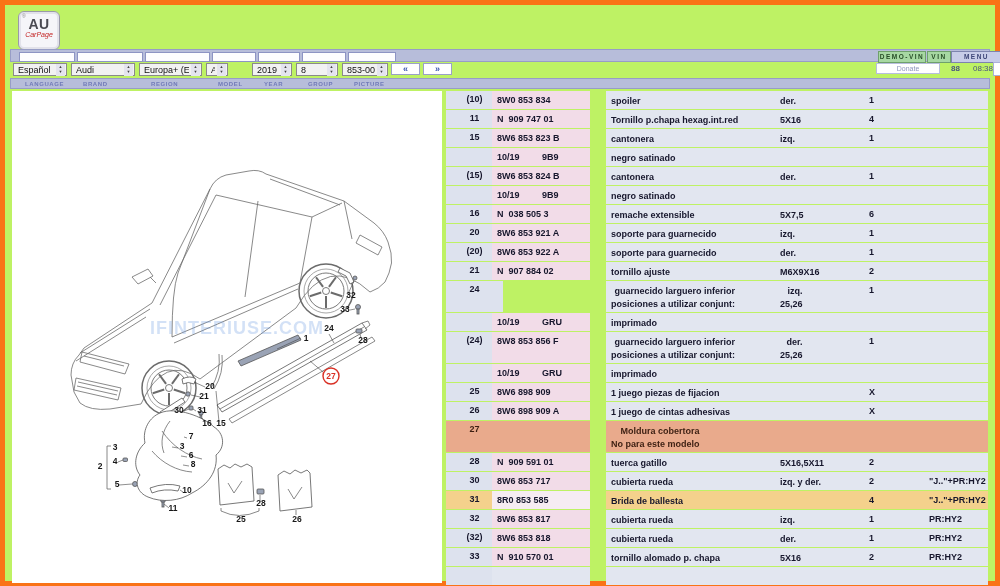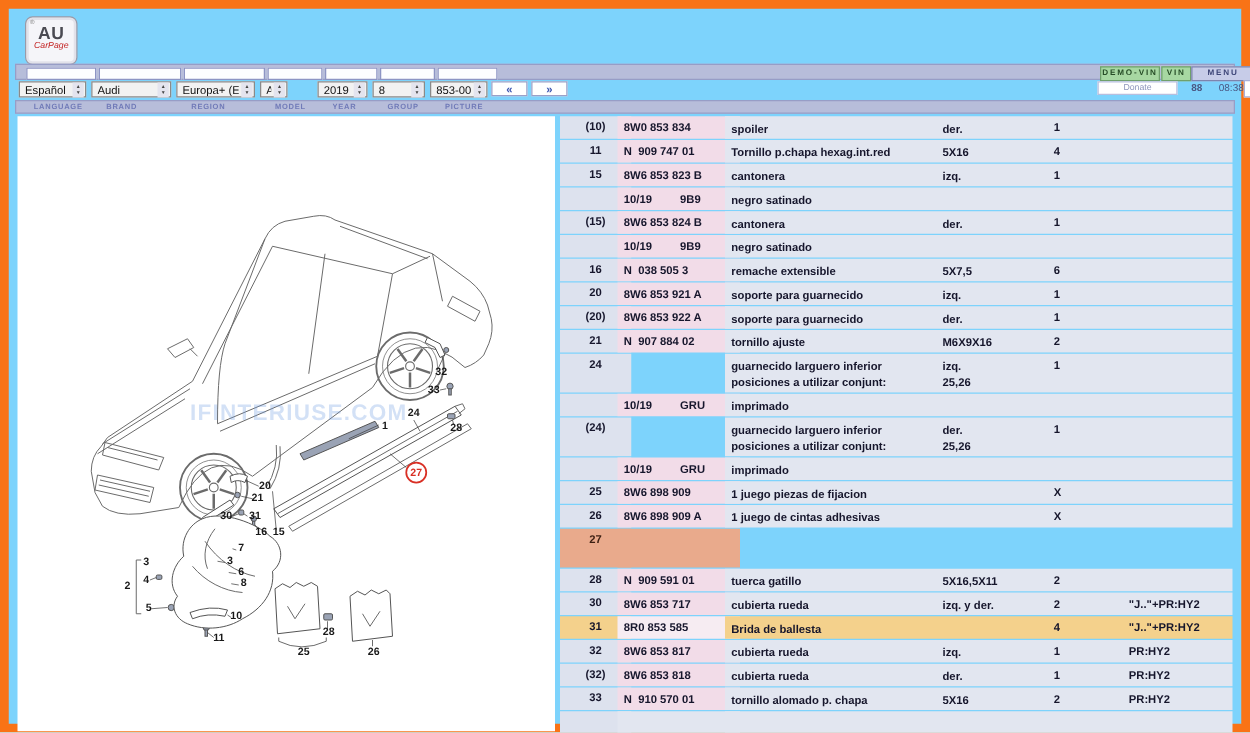--- a/index.html
+++ b/index.html
@@ -1,17 +1,17 @@
 <!DOCTYPE html>
 <html><head>
 <meta charset="utf-8">
 <style>
   html,body{margin:0;padding:0;background:#fff;}
   body{width:1000px;height:586px;position:relative;font-family:"Liberation Sans",sans-serif;overflow:hidden;}
-  .window{position:absolute;inset:0;border:7px solid #f97316;background:#7dd3fc;box-sizing:border-box;}
+  .window{position:absolute;inset:0;border:5px solid #f97316;background:#bef264;box-sizing:border-box;}
   
   .logo{position:absolute;left:13px;top:6px;width:40px;height:37px;border:1px solid #9a9aa8;border-radius:6px;
         background:#f5f5f9;box-shadow:inset 0 0 0 2px #e2e2ea;text-align:center;}
   .logo .au{display:block;margin-top:5px;font-size:14px;font-weight:bold;color:#4a4a52;letter-spacing:0.5px;line-height:14px;}
   .logo .script{display:block;font-size:7px;font-style:italic;color:#c32222;font-family:Liberation Sans, sans-serif;line-height:8px;}
   .logo .reg{position:absolute;left:3px;top:1px;font-size:5px;color:#888;}
   
   .band1{position:absolute;left:5px;right:5px;top:44px;height:13px;background:#b7bdda;border:1px solid #979dc6;box-sizing:border-box;}
   .slot{position:absolute;top:2px;height:8px;background:#fdfdff;border:1px solid #8d94c4;}
   .btn{position:absolute;top:1px;height:10px;font-size:6.5px;font-weight:bold;text-align:center;line-height:10px;
@@ -46,21 +46,21 @@
   
   .table{position:absolute;left:441px;top:86px;right:7px;}
   .trow{position:relative;margin-bottom:1px;}
   .h1{height:18px;}
   .h2{height:31px;}
   .cell{position:absolute;top:0;bottom:0;font-weight:bold;font-size:9px;color:#16162c;}
   .c-pos{left:0;width:57px;background:#dde2ee;text-align:center;padding-top:3px;box-sizing:border-box;}
   .c-part{left:46px;width:98px;background:#f2dce8;}
   .c-part .pn{position:absolute;left:5px;top:4px;white-space:pre;}
   .c-part .pn2{position:absolute;left:50px;top:4px;}
-  .c-main{left:132px;right:0;background:#e2e6f0;}
+  .c-main{left:160px;right:0;background:#e2e6f0;text-align:right;}
   .c-main .desc{position:absolute;left:5px;top:4px;line-height:13px;}
   .c-main .remark{position:absolute;left:174px;top:4px;line-height:13px;}
   .c-main .qty{position:absolute;left:263px;top:4px;}
   .c-main .pr{position:absolute;left:323px;top:4px;}
   .t-o .cell{background:#e9aa8c;color:#3c1f12;}
   .t-y .cell{background:#f4d18c;}
   .t-y .c-part{background:#f6ecf2;}
   .t-e .c-part,.t-e .c-main{background:#e2e6f0;}
 </style>
 </head>
@@ -440,20 +440,23 @@
           <span class="pn2">GRU</span>
         </div>
         <div class="cell c-main">
           <div class="desc">
             <div>imprimado</div>
           </div>
         </div>
       </div>
       <div class="trow h2 t-n">
         <div class="cell c-pos">(24)</div>
+        <div class="cell c-part">
+          <span class="pn">8W8 853 856 F</span>
+        </div>
         <div class="cell c-main">
           <div class="desc">
             <div>guarnecido larguero inferior</div>
             <div>posiciones a utilizar conjunt:</div>
           </div>
           <div class="remark">
             <div>der.</div>
             <div>25,26</div>
           </div>
           <div class="qty">1</div>
@@ -491,20 +494,26 @@
         <div class="cell c-main">
           <div class="desc">
             <div>1 juego de cintas adhesivas</div>
           </div>
           <div class="qty">X</div>
         </div>
       </div>
       <div class="trow h2 t-o">
         <div class="cell c-pos">27</div>
         <div class="cell c-part"></div>
+        <div class="cell c-main">
+          <div class="desc">
+            <div>Moldura cobertora</div>
+            <div>No para este modelo</div>
+          </div>
+        </div>
       </div>
       <div class="trow h1 t-n">
         <div class="cell c-pos">28</div>
         <div class="cell c-part">
           <span class="pn">N  909 591 01</span>
         </div>
         <div class="cell c-main">
           <div class="desc">
             <div>tuerca gatillo</div>
           </div>

